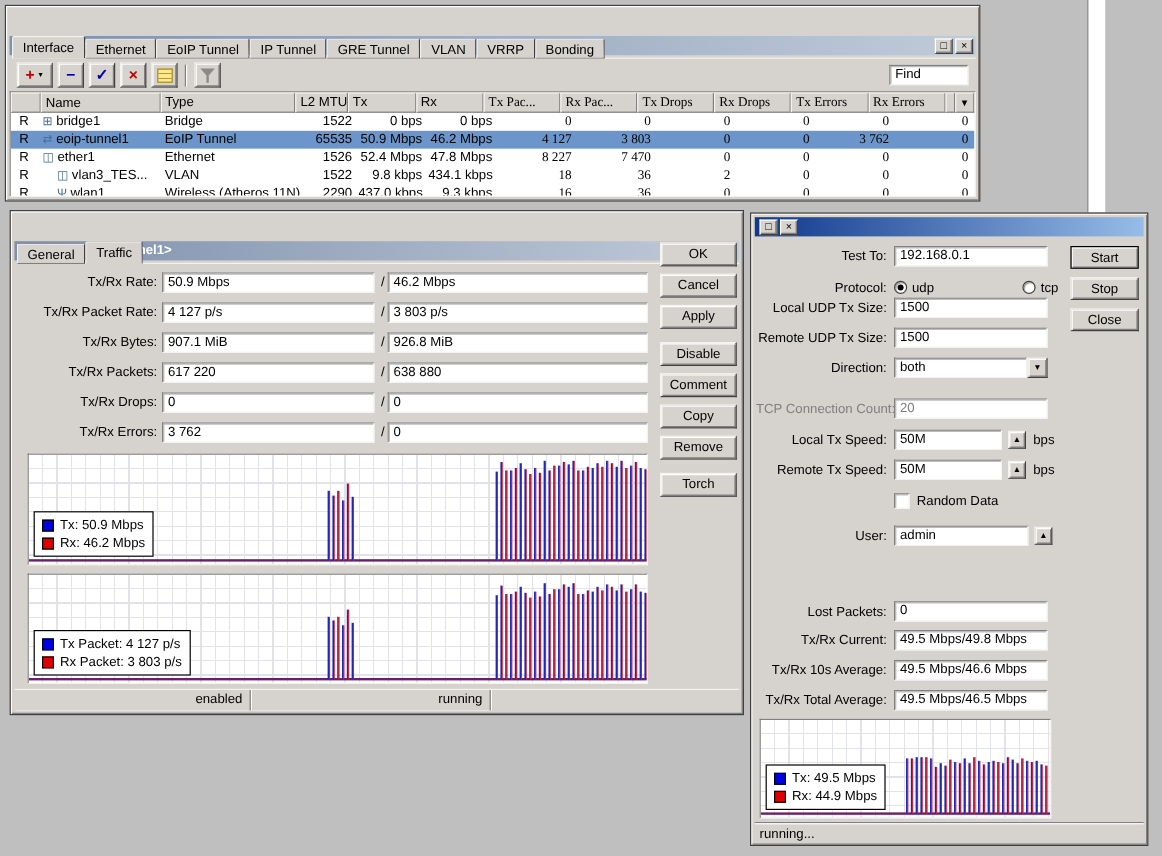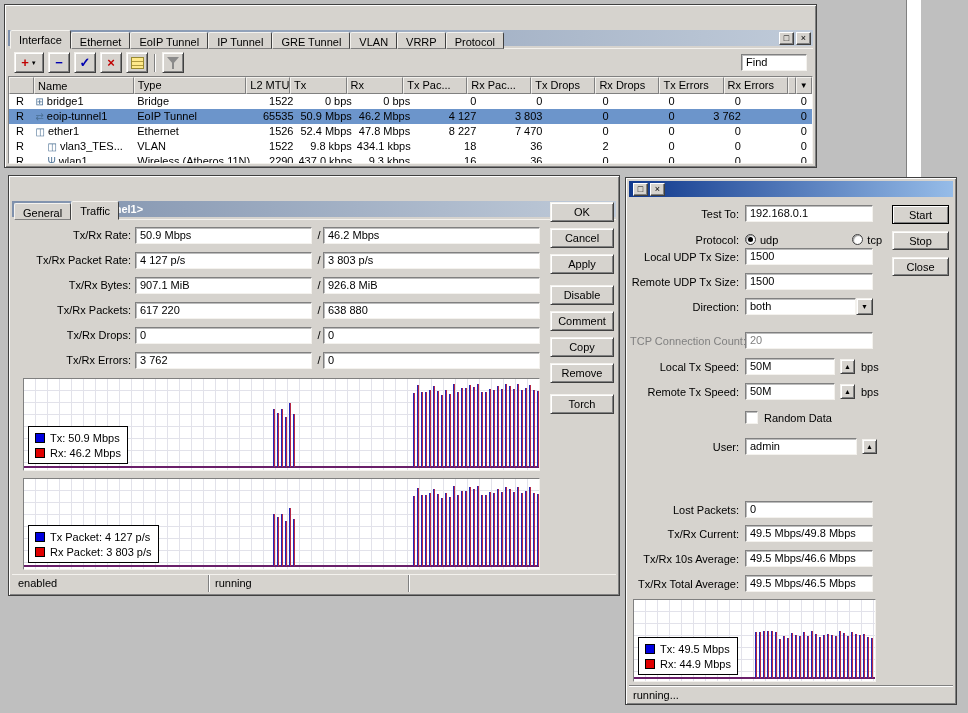--- a/index.html
+++ b/index.html
@@ -64,21 +64,21 @@
         padding:1px 3px; white-space:nowrap; overflow:hidden; cursor:default; }
   .thfill { flex:1; }
   .thmenu { width:17px; text-align:center; font-size:8px; line-height:14px; }
   .trow { display:flex; height:15px; line-height:15px; background:#fff; }
   .trow.selected { background:#6c95cb; }
   .c { white-space:nowrap; overflow:hidden; }
   .cflag { width:26px; padding-left:7px; }
   .cname { width:106px; display:flex; align-items:center; }
   .ctype { width:120px; }
   .cl2 { width:46px; } .ctx { width:60px; } .crx { width:60px; }
-  .ctxp,.crxp,.ctxd,.crxd,.ctxe,.crxe { width:68px; }
+  .ctxp,.crxp,.ctxd,.crxd,.ctxe,.crxe { width:68px;font-family:Liberation Serif, serif; }
   .num { text-align:right; padding-right:5px; }
   .ric { color:#4a6f93; font-size:10px; margin:0 3px 0 1px; }
   .ind .ric { margin-left:13px; }
 
   
   #w-detail { left:8px; top:175px; width:612px; height:421px; z-index:3; }
   #w-detail .tabstrip { left:5px; right:3px; top:21px; height:23px; }
   .drow { position:absolute; height:18px; display:flex; align-items:center; }
   .dlabel { position:absolute; left:3px; width:119px; text-align:right; line-height:18px; }
   .dfield1 { position:absolute; left:126px; width:177px; height:17px; }
@@ -90,21 +90,21 @@
           background-image:repeating-linear-gradient(to right, transparent 0 11px, #e2e2ea 11px 12px),
                            repeating-linear-gradient(to bottom, transparent 0 11px, #e2e2ea 11px 12px); }
   .bars { position:absolute; inset:0; display:flex; align-items:flex-end; padding:0 0 3px 1px; z-index:1; }
   .tbar { flex:none; width:2px; margin-right:2px; background:linear-gradient(90deg,#2626b6 1px,#b62846 1px); }
   .baseline { position:absolute; left:0; right:0; bottom:2px; height:2px; background:#6a1f6a; z-index:0; }
   .legend { position:absolute; left:4px; background:#fff; border:1px solid #000; padding:3px 6px; z-index:3; }
   .lrow { display:flex; align-items:center; height:15px; white-space:nowrap; }
   .sw { width:10px; height:10px; border:1px solid #000; margin-right:5px; flex:none; }
   .statusbar { position:absolute; left:3px; right:3px; bottom:3px; height:18px; display:flex; align-items:center;
                border-top:1px solid #f4f2ee; }
-  .sbcell { height:100%; line-height:17px; padding:0 6px; border-right:1px solid #808080; box-shadow:1px 0 0 #fff; }
+  .sbcell { height:100%; line-height:17px; padding:0 6px; border-right:1px solid #808080; box-shadow:1px 0 0 #fff;text-align:right; }
   .sbcell.last { border-right:none; box-shadow:none; flex:1; }
   .gray { color:#808080; }
 
   
   #w-bt { left:625px; top:177px; width:332px; height:528px; z-index:4; }
   .brow { position:absolute; left:4px; height:17px; display:flex; align-items:center; }
   .blabel { width:115px; text-align:right; padding-right:6px; white-space:nowrap; flex:none; }
   .bfield { width:128px; height:17px; flex:none; }
   .bt-btn { position:absolute; left:266px; width:57px; height:19px; }
   .radio { position:relative; width:11px; height:11px; border-radius:50%; background:#fff;
@@ -137,21 +137,21 @@
     </header>
     <nav class="tabstrip">
       <span class="line"></span>
       <span class="tab">Interface</span>
       <span class="tab inactive">Ethernet</span>
       <span class="tab inactive">EoIP Tunnel</span>
       <span class="tab inactive">IP Tunnel</span>
       <span class="tab inactive">GRE Tunnel</span>
       <span class="tab inactive">VLAN</span>
       <span class="tab inactive">VRRP</span>
-      <span class="tab inactive">Protocol</span>
+      <span class="tab inactive">Bonding</span>
     </nav>
     <div class="toolbar">
       <button class="btn tlb add">
         <span class="g" style="color:#c00000">+</span>
         <span class="mini">▼</span>
       </button>
       <button class="btn tlb">
         <span class="g" style="color:#0000b0">−</span>
       </button>
       <button class="btn tlb">

